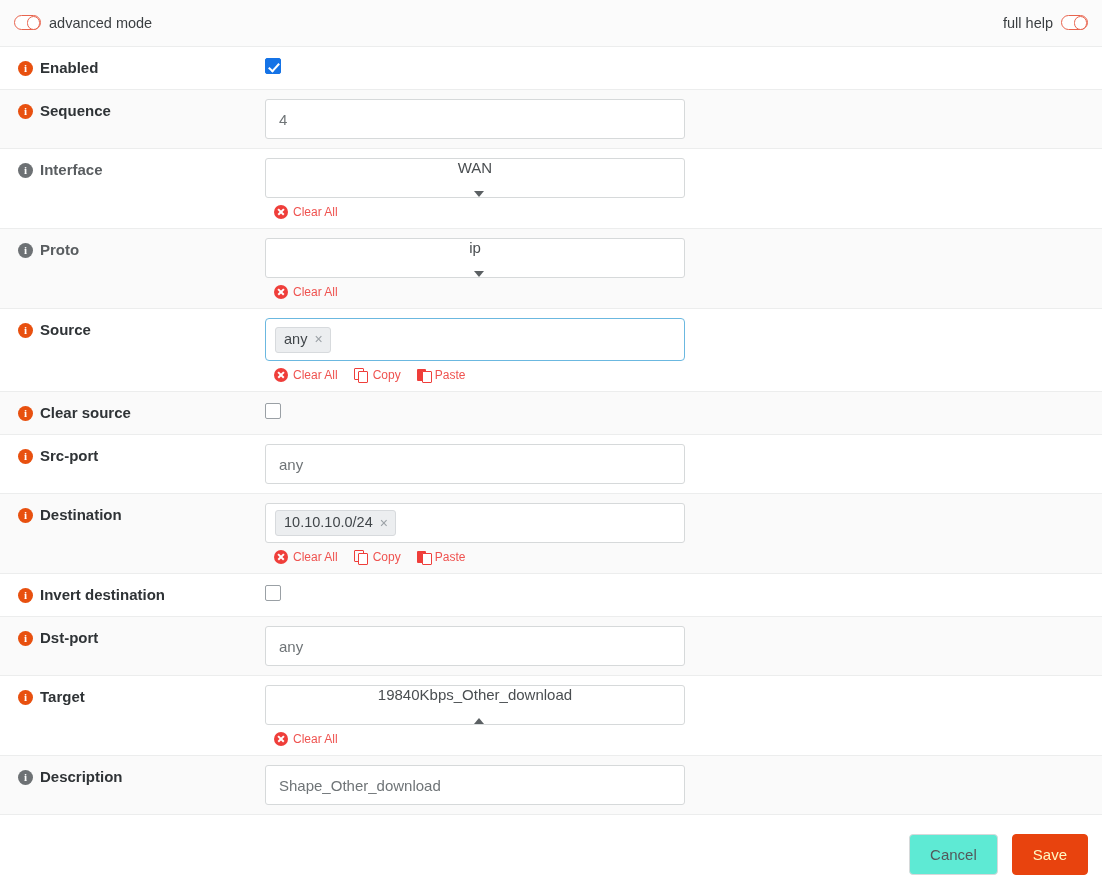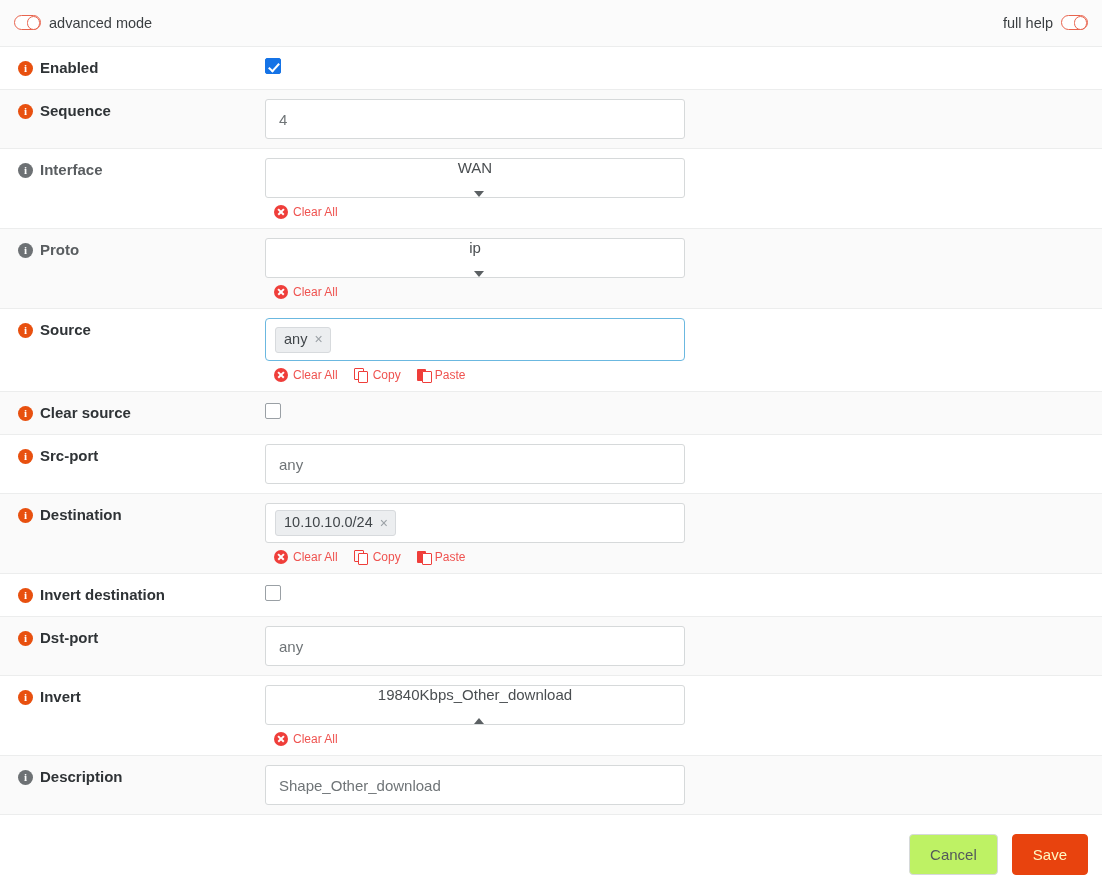--- a/index.html
+++ b/index.html
@@ -273,21 +273,21 @@
     background: #ffffff;
   }
   .btn {
     font-size: 15px;
     border-radius: 4px;
     padding: 10px 20px;
     cursor: pointer;
     line-height: 19px;
   }
   .btn-cancel {
-    background: #bef264;
+    background: #5eead4;
     border: 1px solid #d6d9da;
     color: #53585b;
   }
   .btn-save {
     background: #e8430e;
     border: 1px solid #e8430e;
     color: #fef9c3;
   }
 </style>
 </head>
@@ -488,21 +488,21 @@
           <span>any</span>
         </div>
       </div>
     </div>
 
     <div class="row">
       <div class="label-cell">
         <span class="info-ico">
             <span>i</span>
           </span>
-        <span class="label-text">Invert</span>
+        <span class="label-text">Target</span>
       </div>
       <div class="value-cell">
         <div class="select-box">
           <span class="sel-text">19840Kbps_Other_download</span>
           <span class="caret up"></span>
         </div>
         <div class="actions">
           <span class="action">
             <span class="ico-clear"></span>
             <span>Clear All</span>

